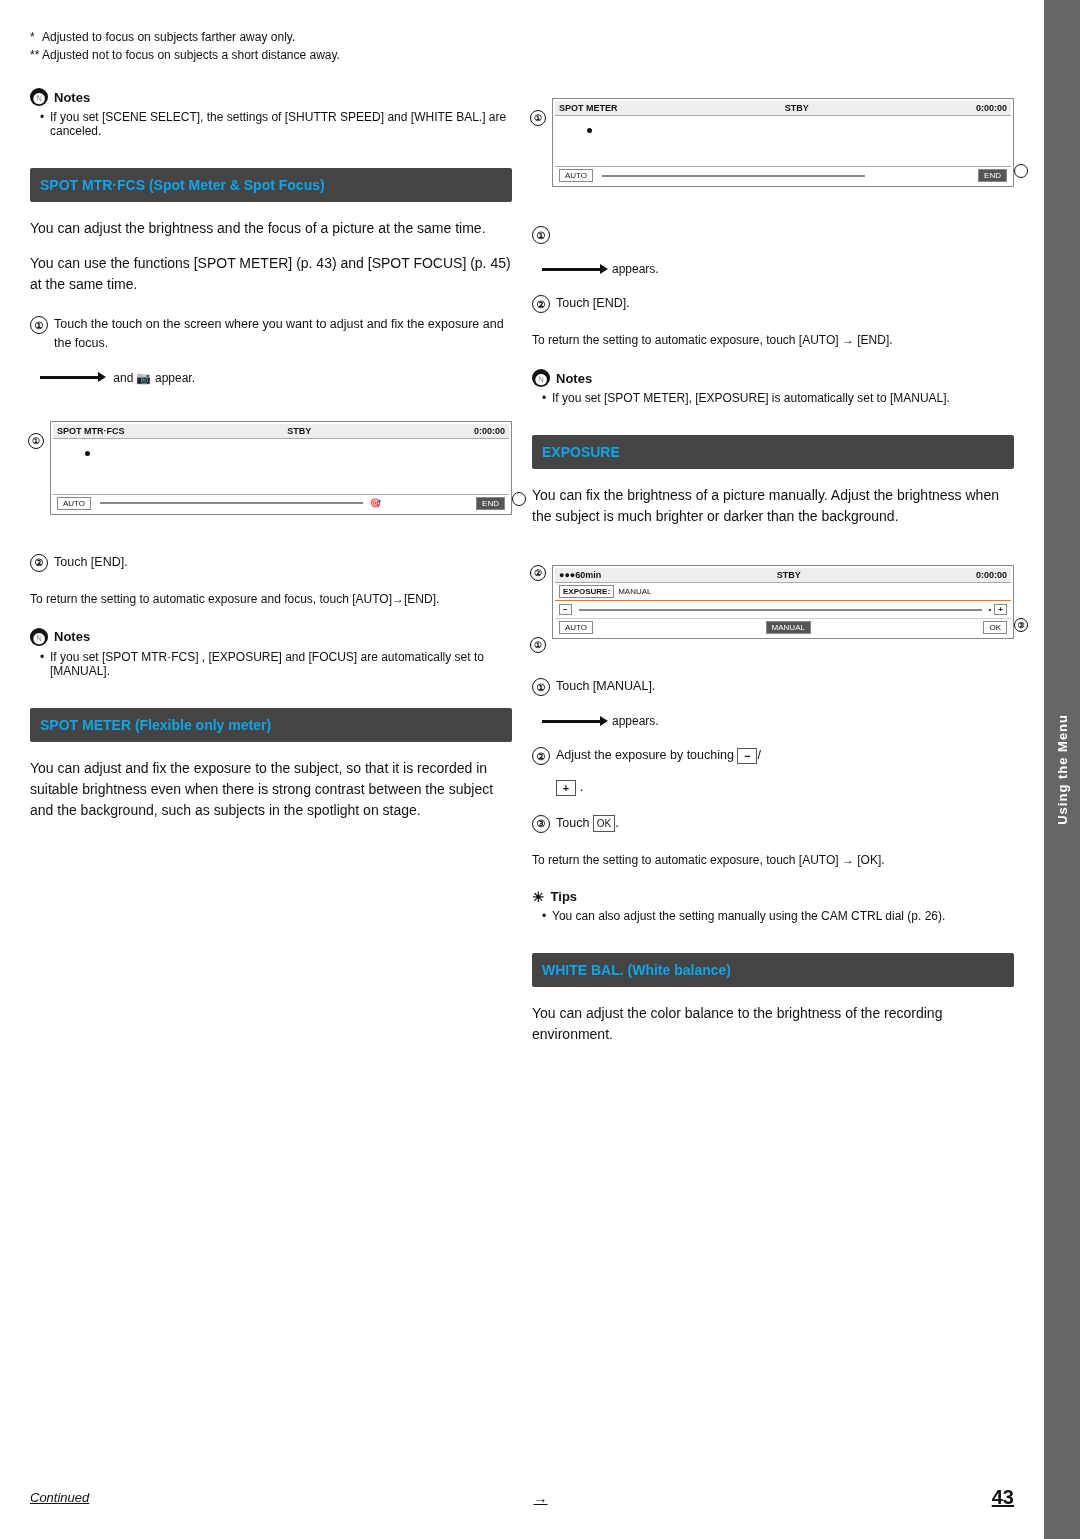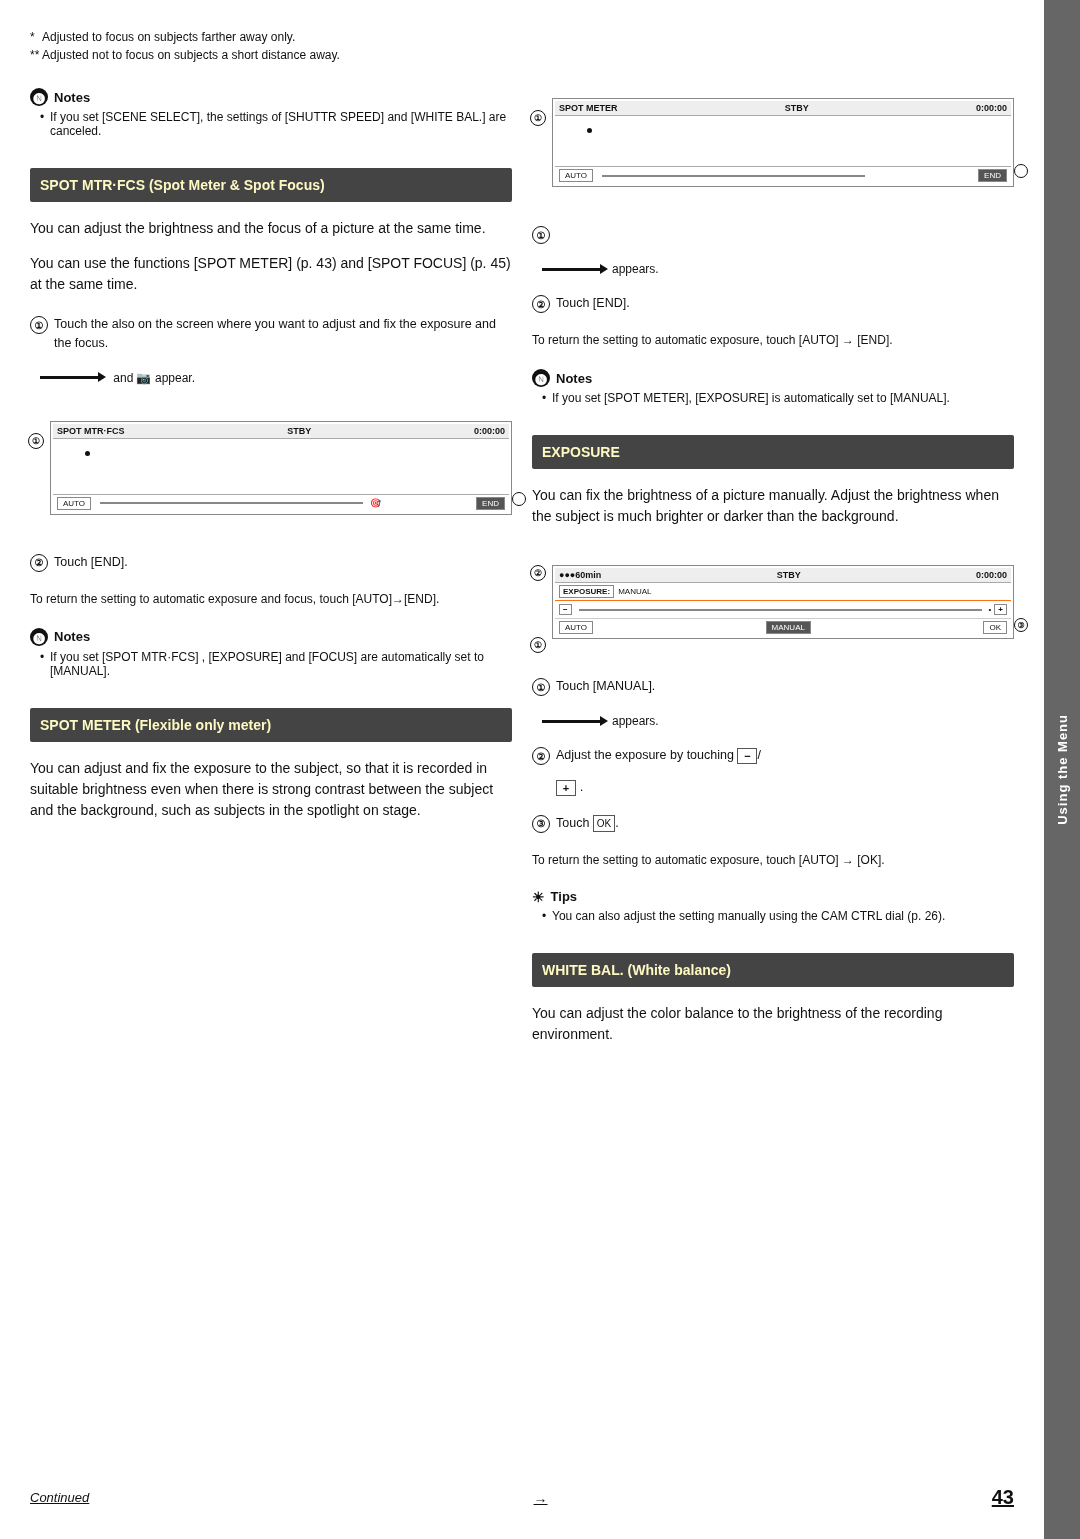--- a/index.html
+++ b/index.html
@@ -84,21 +84,21 @@
 
     .asterisk-note .ast {
       position: absolute;
       left: 0;
       top: 0;
     }
 
     
     .section-header {
       background: #555;
-      color: #fef9c3;
+      color: #0ea5e9;
       font-size: 14px;
       font-weight: bold;
       padding: 8px 10px;
       margin: 10px 0 8px 0;
       border-radius: 2px;
       line-height: 1.3;
     }
 
     .section-header.dark {
       background: #444;
@@ -408,21 +408,21 @@
           </ul>
         </div>
 
         <div class="section-header dark">SPOT MTR·FCS (Spot Meter &amp; Spot Focus)</div>
 
         <div class="body-text">You can adjust the brightness and the focus of a picture at the same time.</div>
         <div class="body-text">You can use the functions [SPOT METER] (p. 43) and [SPOT FOCUS] (p. 45) at the same time.</div>
 
         <div class="step">
           <span class="step-num">①</span>
-          <span>Touch the also on the screen where you want to adjust and fix the exposure and the focus.</span>
+          <span>Touch the touch on the screen where you want to adjust and fix the exposure and the focus.</span>
         </div>
 
         <div class="arrow-line">
           <span class="arrow-bar"></span>
           <span style="margin-left:10px; font-size:12px;">&nbsp;and 📷 appear.</span>
         </div>
 
         <div style="position:relative; margin: 6px 0 6px 20px;">
           <span class="screen-label" style="position:absolute; left:-22px; top:30px;">①</span>
           <div class="screen-mockup">

